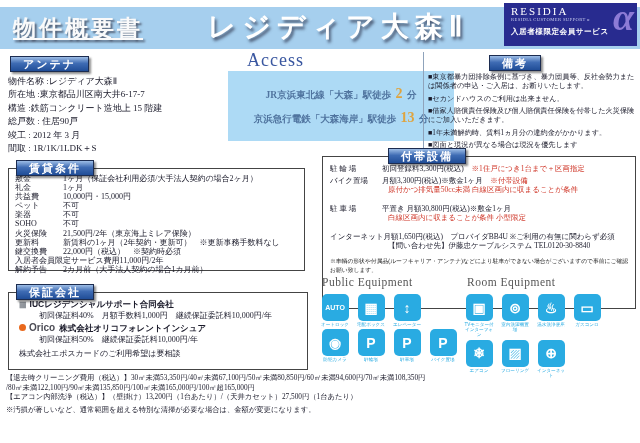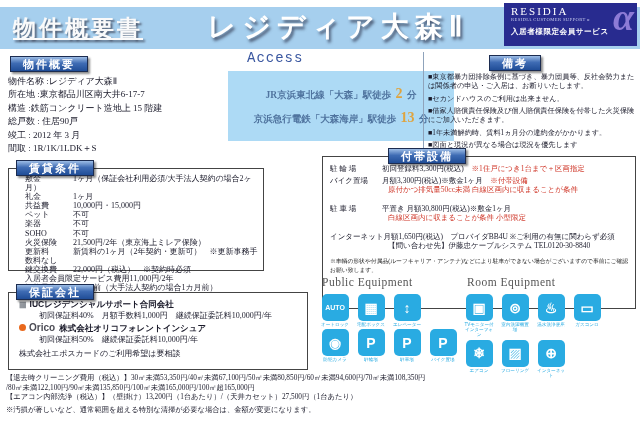--- a/index.html
+++ b/index.html
@@ -29,39 +29,39 @@
     background:linear-gradient(180deg,#9dbde6 0%,#3f6cb4 45%,#204d97 100%);
     border:1px solid #1c2c50; box-shadow:2px 2px 2px rgba(0,0,0,.45);
     color:#fff; font-family:"Liberation Sans",sans-serif; font-weight:bold;
     font-size:11px; letter-spacing:2px; z-index:5; white-space:nowrap; }
 
   
   .overview { position:absolute; left:8px; top:75px; width:220px;
     font-size:9px; line-height:13.4px; color:#1a1a2a; }
 
   
-  .access-head { position:absolute; left:247px; top:50px; font-size:14px; color:#3a57a0;
-    letter-spacing:1px;font-family:Liberation Mono, monospace; }
+  .access-head { position:absolute; left:247px; top:50px; font-size:18px; color:#3a57a0;
+    letter-spacing:1px; }
   .access-box { position:absolute; left:228px; top:71px; width:226px; height:70px;
     background:#addaf5; display:flex; flex-direction:column; justify-content:center;
     align-items:center; gap:8px; color:#50749f; font-weight:bold; font-size:9.5px;
     white-space:nowrap; }
   .minute { color:#dfa43f; font-size:14px; font-weight:bold; padding:0 2px; }
 
   .col-divider { position:absolute; left:423px; top:52px; height:98px; width:0;
     border-left:1px solid #8fa3bb; }
 
   
   .remarks { position:absolute; left:428px; top:73px; width:210px; font-size:7.2px;
     line-height:9px; color:#1a1a2a; }
   .rm-item { margin-bottom:3.5px; }
 
   
-  .rental-box { position:absolute; left:8px; top:168px; width:256px; height:103px;
-    border:1px solid #444; padding:5px 3px 0 16px; font-size:8px; line-height:9.1px;
+  .rental-box { position:absolute; left:8px; top:168px; width:297px; height:103px;
+    border:1px solid #444; padding:5px 3px 0 6px; font-size:8px; line-height:9.1px;
     color:#1a1a2a; }
   .lbl { display:inline-block; min-width:48px; }
 
   
   .guarantor-box { position:absolute; left:8px; top:292px; width:300px; height:78px;
     border:1px solid #444; padding:7px 4px 0 10px; font-size:8px; line-height:9.5px;
     color:#1a1a2a; }
   .gt-name { font-family:"Liberation Sans",sans-serif; font-weight:bold; font-size:8.5px; }
   .gt-terms { margin:1px 0 3px 20px; }
   .iuc-mark { color:#8a8f96; margin-right:3px; font-size:8px; }
@@ -112,21 +112,21 @@
   <div class="band"></div>
   <div class="doc-type">物件概要書</div>
   <div class="main-title">レジディア大森Ⅱ</div>
   <div class="logo-box">
     <div class="logo-alpha">α</div>
     <div class="logo-brand">RESIDIA</div>
     <div class="logo-sub">RESIDIA CUSTOMER SUPPORT α</div>
     <div class="logo-service">入居者様限定会員サービス</div>
   </div>
 
-  <div class="sec-head" style="left:10px; top:56px;">物件概要</div>
+  <div class="sec-head" style="left:10px; top:56px;">アンテナ</div>
   <div class="access-head">Access</div>
   <div class="sec-head" style="left:478px; top:55px;margin-left:11px;">備考</div>
   <div class="sec-head" style="left:16px; top:160px;">賃貸条件</div>
   <div class="sec-head" style="left:16px; top:284px;">保証会社</div>
   <div class="sec-head" style="left:388px; top:148px;">付帯設備</div>
 
   <div class="overview" id="overview-lines">
       <div class="ov-line">物件名称 :レジディア大森Ⅱ</div>
       <div class="ov-line">所在地 :東京都品川区南大井6-17-7</div>
       <div class="ov-line">構造 :鉄筋コンクリート造地上 15 階建</div>

